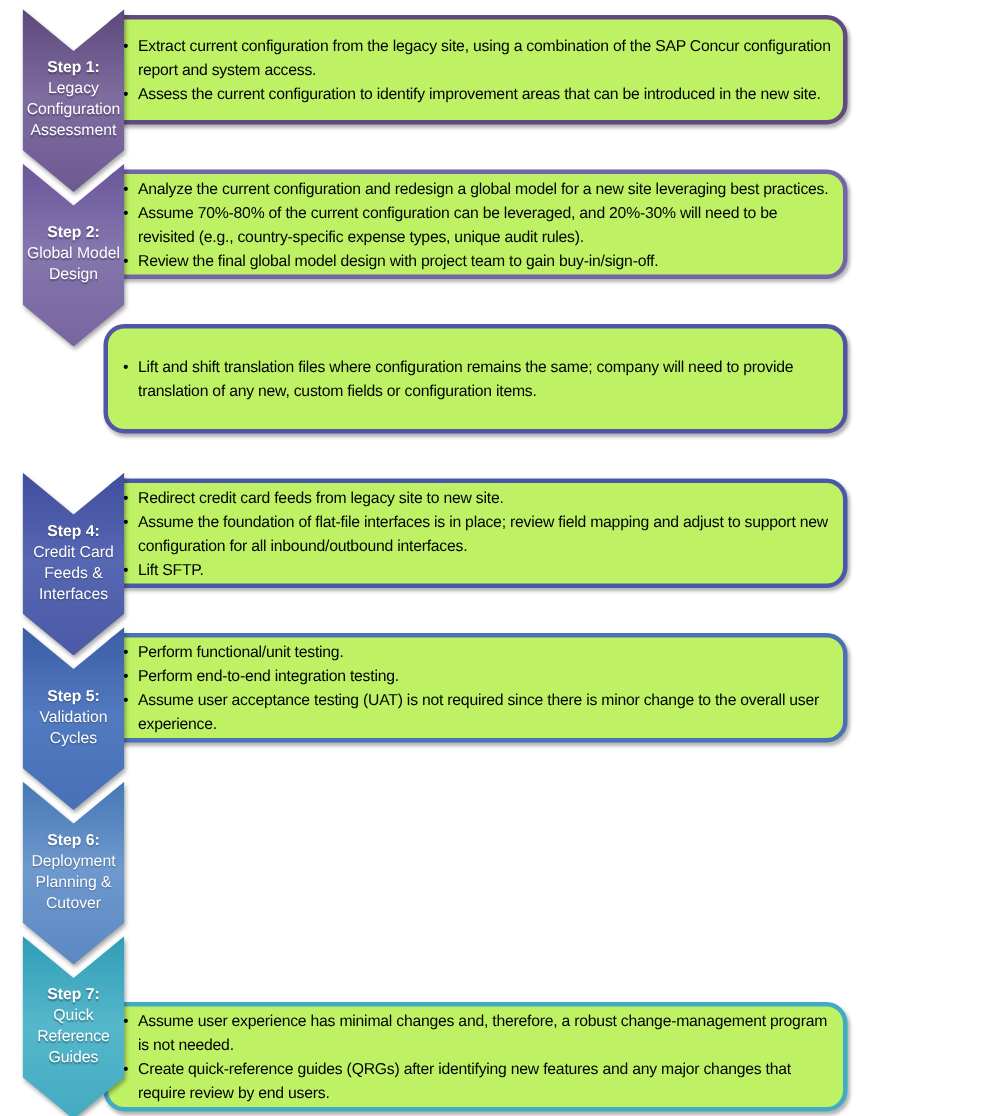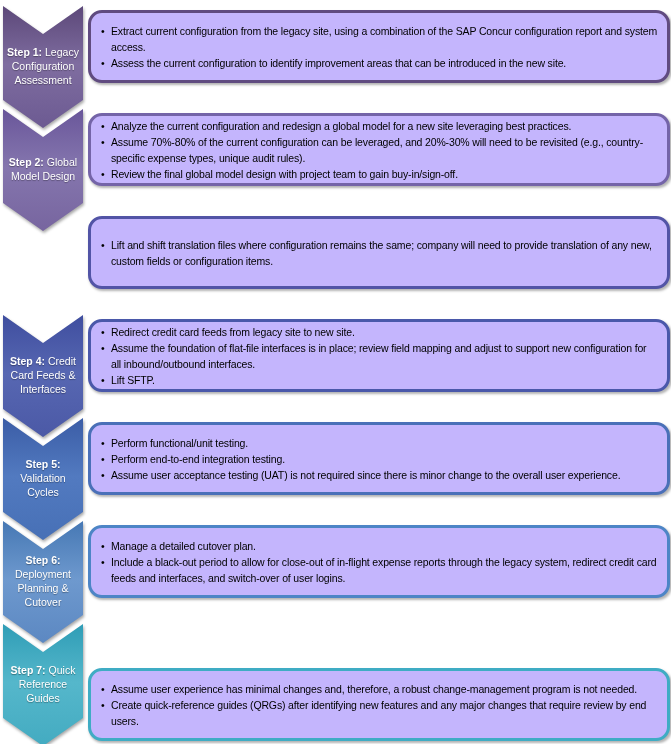--- a/index.html
+++ b/index.html
@@ -8,23 +8,23 @@
     width: 671px;
     height: 744px;
     overflow: hidden;
     background: #ffffff;
     font-family: "Liberation Sans", sans-serif;
   }
   .step-row { position: absolute; left: 0; width: 671px; height: 103px; }
 
   .chevron-wrap {
     position: absolute;
-    left: 3px;
+    left: 15px;
     top: 6px;
-    width: 80px;
+    width: 68px;
     height: 122px;
     filter: drop-shadow(1.5px 2px 1.5px rgba(0,0,0,0.35));
     z-index: 2;
   }
   .chevron-shape {
     position: absolute;
     inset: 0;
     clip-path: polygon(0 0, 50% 23%, 100% 0, 100% 77%, 50% 100%, 0 77%);
   }
   .chevron-label {
@@ -43,26 +43,26 @@
     text-align: center;
     color: #ffffff;
     font-size: 10.5px;
     line-height: 14px;
     text-shadow: 0 1px 1px rgba(0,0,0,0.35);
   }
   .label-bold { font-weight: bold; }
 
   .step-box {
     position: absolute;
-    left: 88px;
+    left: 69px;
     top: 10px;
-    width: 582px;
+    width: 496px;
     height: 73px;
     box-sizing: border-box;
-    background: #c4b5fd;
+    background: #bef264;
     border: 3px solid #888888;
     border-radius: 14px;
     box-shadow: 1.5px 2px 2.5px rgba(0,0,0,0.3);
     display: flex;
     flex-direction: column;
     justify-content: center;
     padding: 2px 8px 2px 9px;
     z-index: 1;
   }
   .bullets { margin: 0; padding: 0; list-style: none; }
@@ -152,26 +152,20 @@
         </ul>
       </div>
     </div>
     <div class="step-row" style="top: 515px;">
       <div class="chevron-wrap">
         <div class="chevron-shape" style="background: linear-gradient(rgb(70, 120, 180) 0%, rgb(110, 153, 206) 48%, rgb(92, 136, 194) 100%);"></div>
         <div class="chevron-label">
           <span class="label-text"><span class="label-bold">Step 6:</span><span class="label-rest"> Deployment Planning &amp; Cutover</span></span>
         </div>
       </div>
-      <div class="step-box" style="border-color: rgb(77, 133, 198);">
-        <ul class="bullets">
-          <li>Manage a detailed cutover plan.</li>
-          <li>Include a black-out period to allow for close-out of in-flight expense reports through the legacy system, redirect credit card feeds and interfaces, and switch-over of user logins.</li>
-        </ul>
-      </div>
     </div>
     <div class="step-row" style="top: 618px;">
       <div class="chevron-wrap">
         <div class="chevron-shape" style="background: linear-gradient(rgb(47, 157, 182) 0%, rgb(85, 183, 203) 48%, rgb(67, 171, 193) 100%);"></div>
         <div class="chevron-label">
           <span class="label-text"><span class="label-bold">Step 7:</span><span class="label-rest"> Quick Reference Guides</span></span>
         </div>
       </div>
       <div class="step-box" style="border-color: rgb(63, 172, 196); margin-top: 40px;">
         <ul class="bullets">

